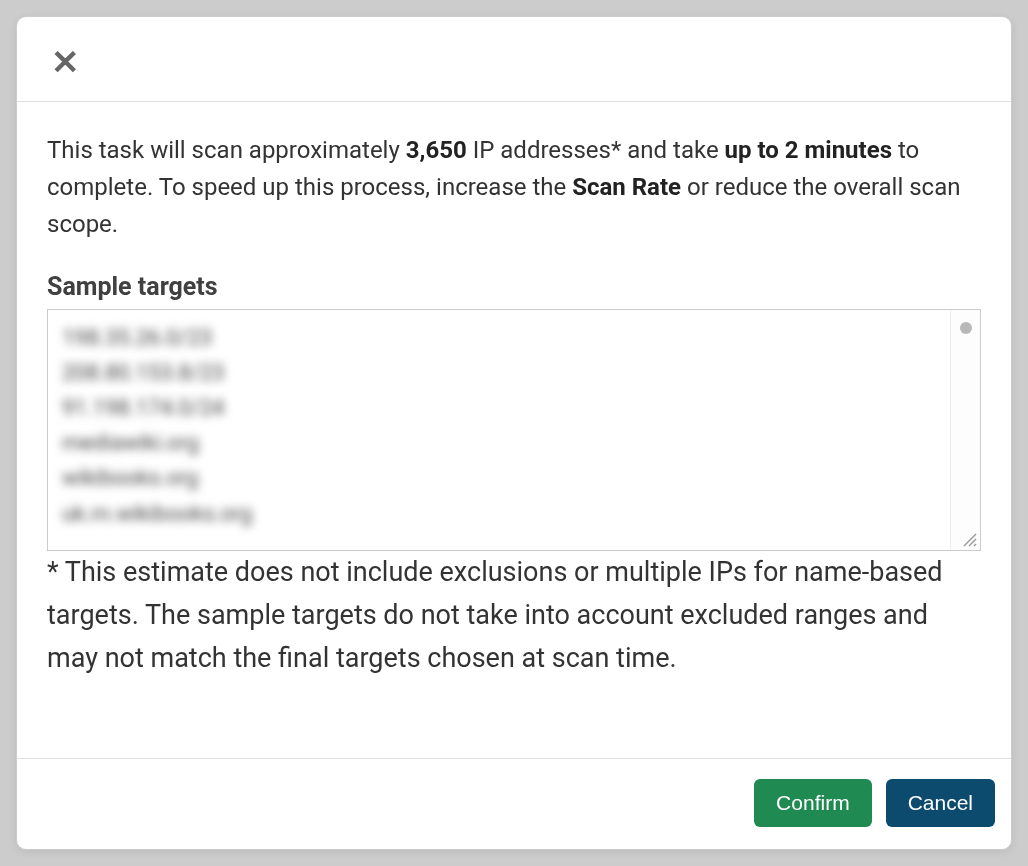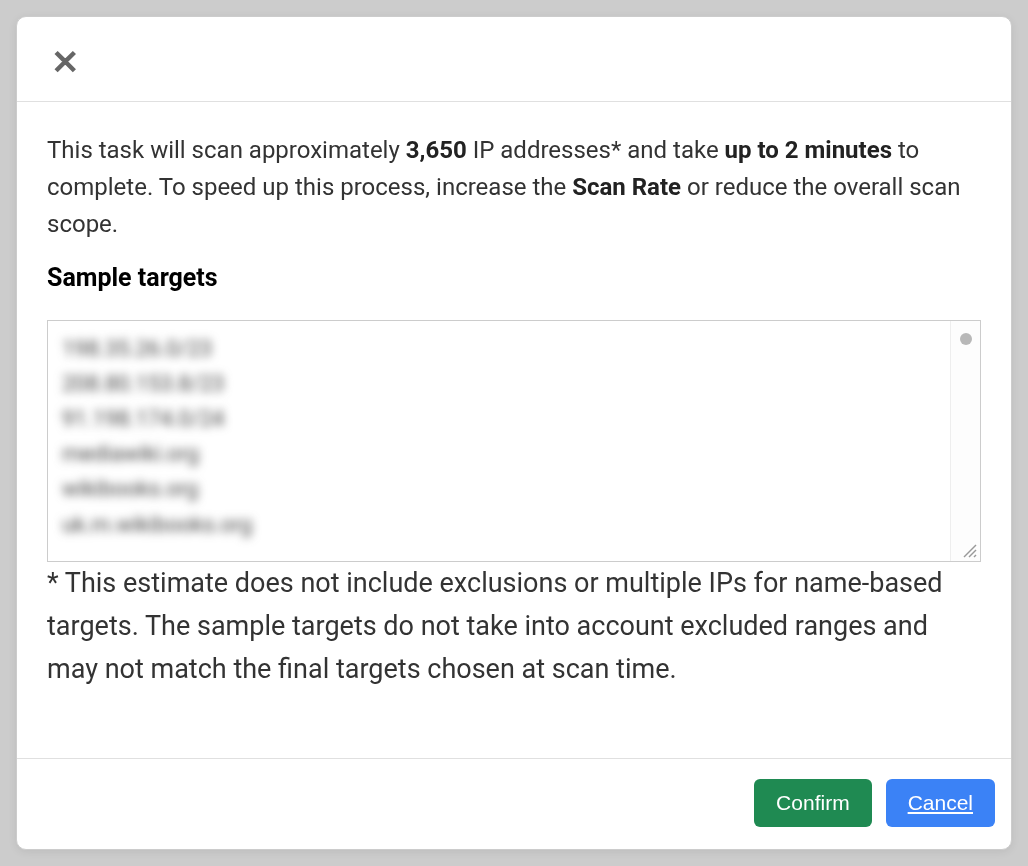--- a/index.html
+++ b/index.html
@@ -52,31 +52,31 @@
     }
     .modal-body {
       padding: 30px 30px 24px 30px;
       flex: 1;
       overflow: auto;
     }
     .description {
       font-size: 24px;
       line-height: 1.55;
       color: #333;
-      margin-bottom: 19px;
+      margin-bottom: 28px;
     }
     .description .bold {
       font-weight: 700;
       color: #222;
     }
     .section-heading {
       font-size: 25px;
       font-weight: 700;
-      color: #000000;
-      margin-bottom: 28px;
+      color: #404040;
+      margin-bottom: 8px;
     }
     .sample-targets-box {
       border: 1px solid #ccc;
       width: 100%;
       height: 242px;
       position: relative;
       display:flex;
     }
     .sample-targets-content {
       flex: 1;
@@ -134,23 +134,22 @@
       border-radius: 6px;
       border: none;
       cursor: pointer;
       font-weight: 500;
     }
     .btn-confirm {
       background: #1f8a52;
       color: #fff;
     }
     .btn-cancel {
-      background: #3b82f6;
+      background: #0c4a6e;
       color: #fff;
-      text-decoration: underline;
     }
   </style>
 </head>
 <body>
 
 <div class="modal">
   <div class="modal-header">
     <button class="close-btn" aria-label="Close">
       <span>✕</span>
     </button>

